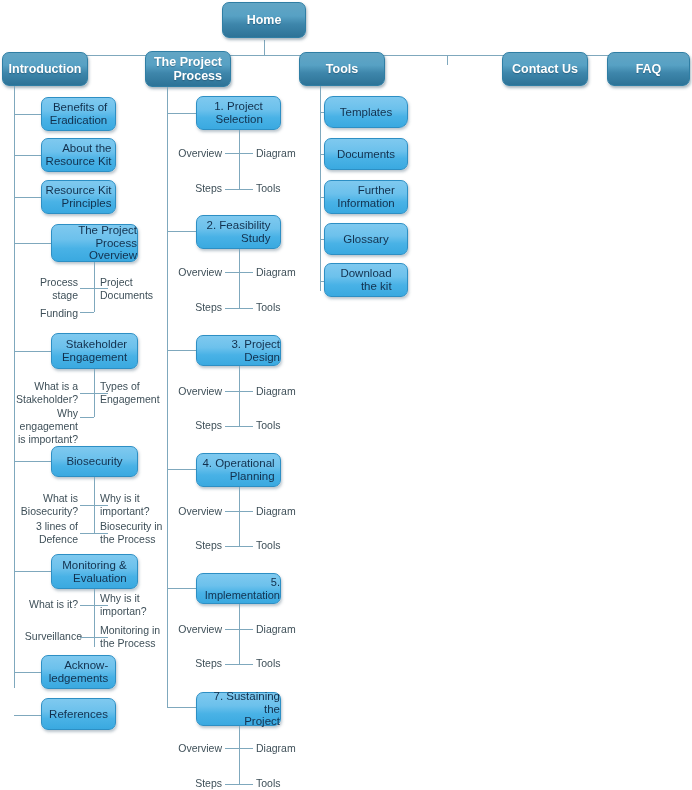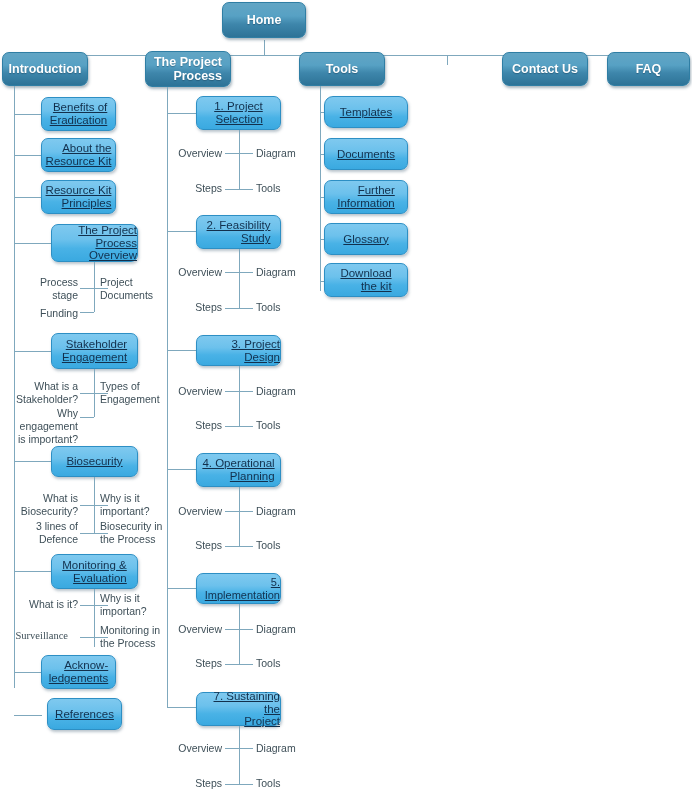--- a/index.html
+++ b/index.html
@@ -47,21 +47,20 @@
     text-shadow:0 1px 1px rgba(20,60,85,.45);
   }
   
   .node.light{
     background:linear-gradient(180deg,#7fc9ef 0%,#6cc1ec 40%,#49b2e6 65%,#3aa9e0 100%);
     border:1px solid #2d8fc4;
     color:#12304d;
     font-size:11.5px;
     font-weight:400;
     box-shadow:1px 2px 3px rgba(70,100,120,.38);
-    text-decoration:underline;
   }
 
   
   .leaf{
     position:absolute;
     font-size:10.5px;
     color:#3e4f58;
     line-height:1.22;
     white-space:pre-line;
   }
@@ -111,21 +110,21 @@
 Principles</div>
   <div class="node light" style="left:51px;top:224px;width:87px;height:38px;">The Project
 Process Overview</div>
   <div class="node light" style="left:51px;top:333px;width:87px;height:36px;">Stakeholder
 Engagement</div>
   <div class="node light" style="left:51px;top:446px;width:87px;height:31px;">Biosecurity</div>
   <div class="node light" style="left:41px;top:655px;width:75px;height:34px;">Acknow-
 ledgements</div>
   <div class="node light" style="left:51px;top:554px;width:87px;height:35px;">Monitoring &amp;
 Evaluation</div>
-  <div class="node light" style="left:41px;top:698px;width:75px;height:32px;margin-left:6px;">References</div>
+  <div class="node light" style="left:41px;top:698px;width:75px;height:32px;">References</div>
 
   <div class="line v" style="left:94px;top:262px;height:50px;"></div>
   <div class="line h" style="left:80px;top:288px;width:14px;"></div>
   <div class="line h" style="left:94px;top:288px;width:14px;"></div>
   <div class="line h" style="left:80px;top:312px;width:14px;"></div>
   <div class="leaf r" style="left:10px;top:276px;width:68px;">Process
 stage</div>
   <div class="leaf l" style="left:100px;top:276px;width:78px;">Project
 Documents</div>
   <div class="leaf r" style="left:10px;top:307px;width:68px;">Funding</div>
@@ -156,21 +155,21 @@
 the Process</div>
 
   <div class="line v" style="left:94px;top:589px;height:58px;"></div>
   <div class="line h" style="left:80px;top:605px;width:14px;"></div>
   <div class="line h" style="left:94px;top:605px;width:14px;"></div>
   <div class="line h" style="left:80px;top:637px;width:14px;"></div>
   <div class="line h" style="left:94px;top:637px;width:14px;"></div>
   <div class="leaf r" style="left:10px;top:598px;width:68px;">What is it?</div>
   <div class="leaf l" style="left:100px;top:592px;width:78px;">Why is it
 importan?</div>
-  <div class="leaf r" style="left:0;top:630px;width:68px;font-family:Liberation Serif, serif;">Surveillance</div>
+  <div class="leaf r" style="left:14px;top:630px;width:68px;">Surveillance</div>
   <div class="leaf l" style="left:100px;top:624px;width:78px;">Monitoring in
 the Process</div>
 
   <div class="line v" style="left:167px;top:87px;height:620px;"></div>
   <div class="line h" style="left:167px;top:113px;width:32px;"></div>
   <div class="line h" style="left:167px;top:231px;width:32px;"></div>
   <div class="line h" style="left:167px;top:350px;width:32px;"></div>
   <div class="line h" style="left:167px;top:469px;width:32px;"></div>
   <div class="line h" style="left:167px;top:588px;width:32px;"></div>
   <div class="line h" style="left:167px;top:707px;width:32px;"></div>

